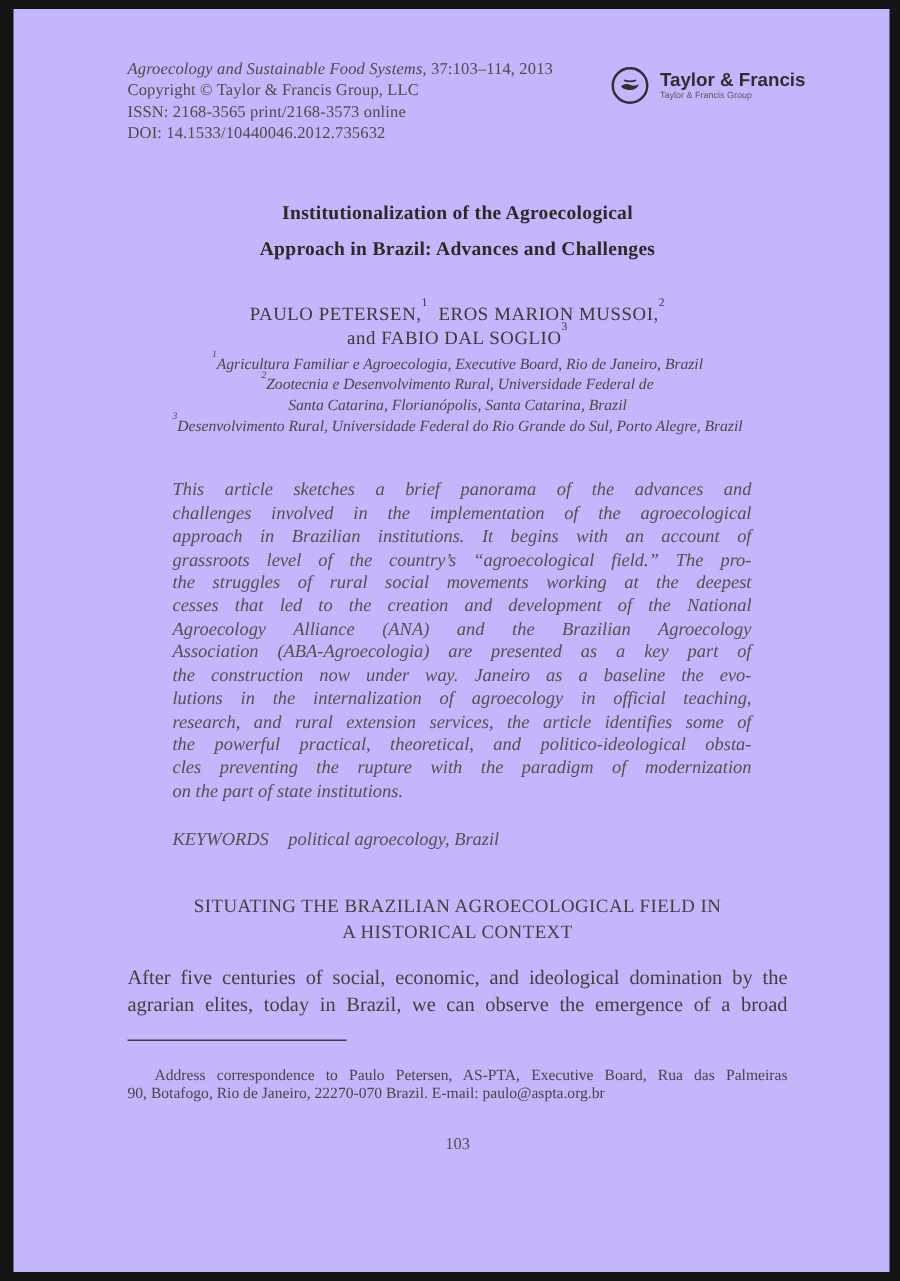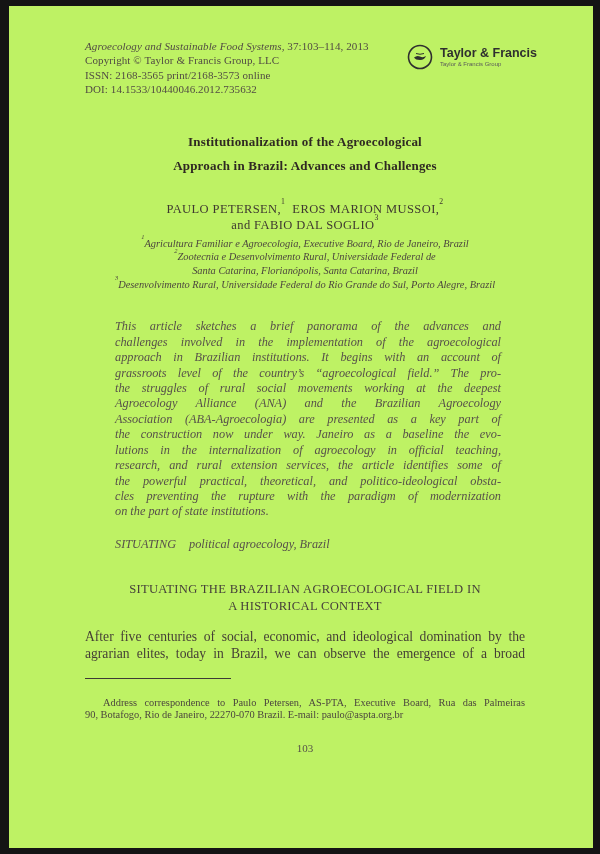--- a/index.html
+++ b/index.html
@@ -2,21 +2,21 @@
 <html><head>
 <meta charset="utf-8">
 <style>
   html,body { margin:0; padding:0; background:#141414; }
   .canvas {
     position:relative; width:600px; height:854px; background:#141414;
     font-family:"Liberation Serif", serif; overflow:hidden;
   }
   .page {
     position:absolute; left:9px; top:6px; width:584px; height:842px;
-    background:#bef264; box-sizing:border-box; padding:0 68px 0 76px;
+    background:#c4b5fd; box-sizing:border-box; padding:0 68px 0 76px;
     color:#4a443c;
   }
   
   .header-row { margin-top:33px; display:flex; justify-content:space-between; align-items:flex-start; }
   .header-meta { font-size:11px; line-height:14.4px; color:#514b43; letter-spacing:0.1px; }
   .journal-italic { font-style:italic; }
   .logo { display:flex; align-items:center; gap:6px; margin-top:4px; margin-right:-12px; }
   .logo-text { display:flex; flex-direction:column; }
   .logo-name { font-family:"Liberation Sans", sans-serif; font-size:12.5px; font-weight:bold; color:#2f2f2f; line-height:13px; }
   .logo-sub { font-family:"Liberation Sans", sans-serif; font-size:6px; color:#5a5a5a; line-height:8px; }
@@ -92,32 +92,33 @@
       <div><sup></sup><span>Santa Catarina, Florianópolis, Santa Catarina, Brazil</span></div>
       <div><sup>3</sup><span>Desenvolvimento Rural, Universidade Federal do Rio Grande do Sul, Porto Alegre, Brazil</span></div>
     </div>
 
     <div class="abstract">
       <div class="abs-line">This article sketches a brief panorama of the advances and</div>
       <div class="abs-line">challenges involved in the implementation of the agroecological</div>
       <div class="abs-line">approach in Brazilian institutions. It begins with an account of</div>
       <div class="abs-line">grassroots level of the country’s “agroecological field.” The pro-</div>
       <div class="abs-line">the struggles of rural social movements working at the deepest</div>
+      <div class="abs-line">cesses that led to the creation and development of the National</div>
       <div class="abs-line">Agroecology Alliance (ANA) and the Brazilian Agroecology</div>
       <div class="abs-line">Association (ABA-Agroecologia) are presented as a key part of</div>
       <div class="abs-line">the construction now under way. Janeiro as a baseline the evo-</div>
       <div class="abs-line">lutions in the internalization of agroecology in official teaching,</div>
       <div class="abs-line">research, and rural extension services, the article identifies some of</div>
       <div class="abs-line">the powerful practical, theoretical, and politico-ideological obsta-</div>
       <div class="abs-line">cles preventing the rupture with the paradigm of modernization</div>
       <div class="abs-line no-just">on the part of state institutions.</div>
     </div>
 
     <div class="keywords">
-      <span class="kw-label">SITUATING</span><span>political agroecology, Brazil</span>
+      <span class="kw-label">KEYWORDS</span><span>political agroecology, Brazil</span>
     </div>
 
     <div class="section-heading">
       <div>SITUATING THE BRAZILIAN AGROECOLOGICAL FIELD IN</div>
       <div>A HISTORICAL CONTEXT</div>
     </div>
 
     <div class="body-par">
       <div class="body-line">After five centuries of social, economic, and ideological domination by the</div>
       <div class="body-line">agrarian elites, today in Brazil, we can observe the emergence of a broad</div>

